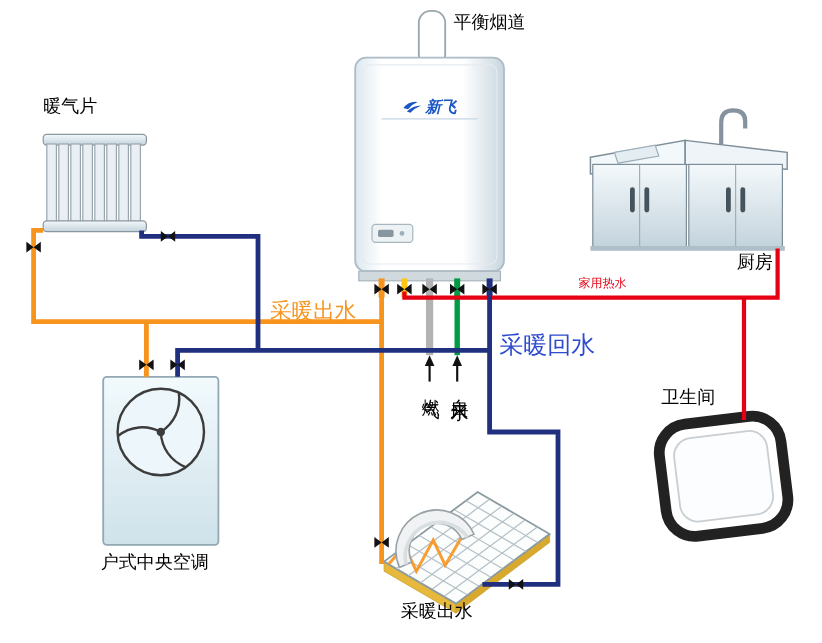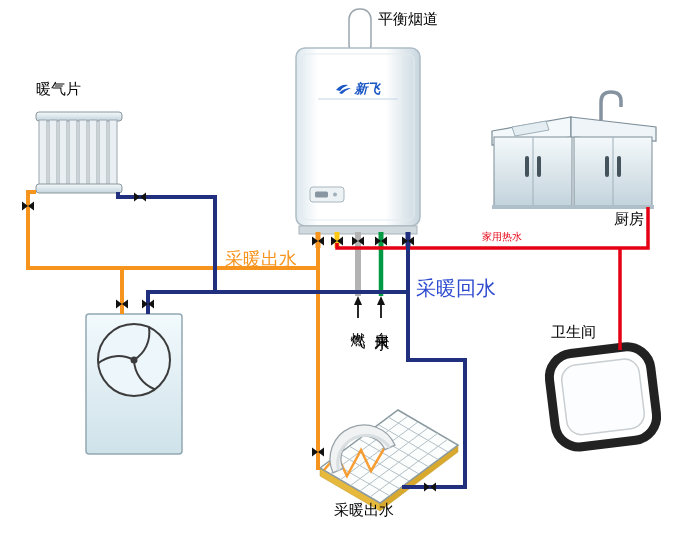--- a/index.html
+++ b/index.html
@@ -169,20 +169,21 @@
 
   <div class="lbl" style="left:378px;top:10px">平衡烟道</div>
   <div class="lbl" style="left:36px;top:80px">暖气片</div>
   <div class="lbl" style="left:614px;top:210px">厨房</div>
   <div class="lbl lbl-orange" style="left:225px;top:249px;font-size:18px">采暖出水</div>
   <div class="lbl lbl-red" style="left:482px;top:231px;font-size:10px">家用热水</div>
   <div class="lbl lbl-blue" style="left:416px;top:276px;font-size:20px">采暖回水</div>
   <div class="lbl vlbl" style="left:349px;top:320px">燃气</div>
   <div class="lbl vlbl" style="left:373px;top:320px">自来水</div>
   <div class="lbl" style="left:551px;top:323px">卫生间</div>
+  <div class="lbl" style="left:84px;top:460px">户式中央空调</div>
   <div class="lbl" style="left:334px;top:501px">采暖出水</div>
 
   <div id="brand">
     <svg width="16" height="11" viewBox="0 0 16 11">
       <path d="M0,6 Q5,0 12,1 Q7,3 4,7 Z" fill="currentColor"></path>
       <path d="M3,9 Q8,4 15,4 Q10,6 6,10 Z" fill="currentColor"></path>
     </svg>
     <span>新飞</span>
   </div>
 </div>

